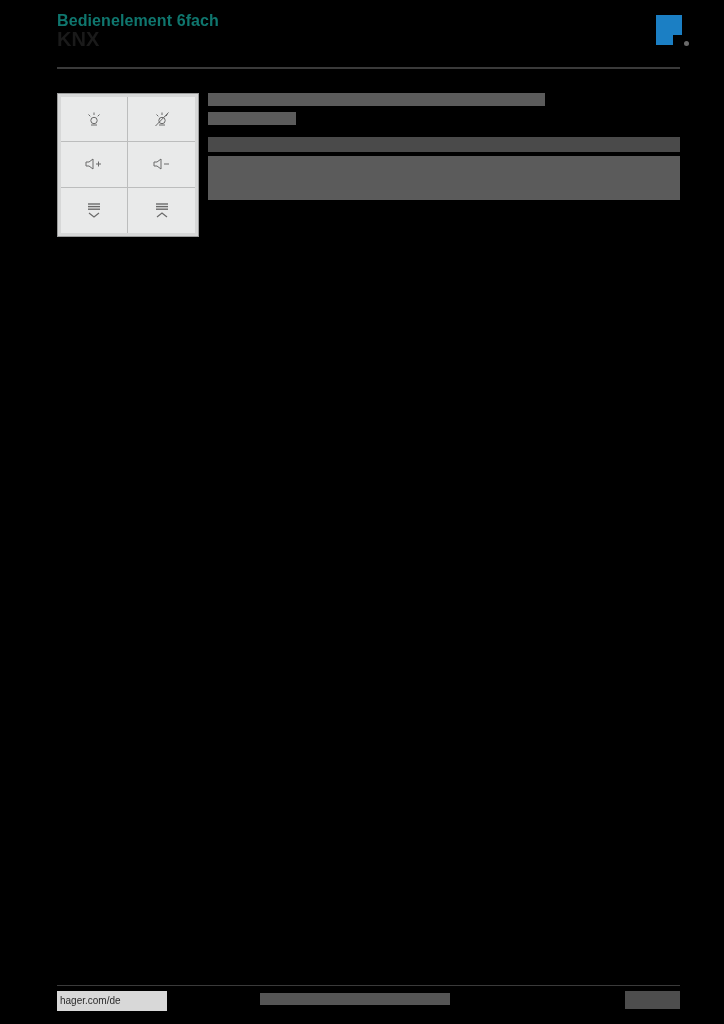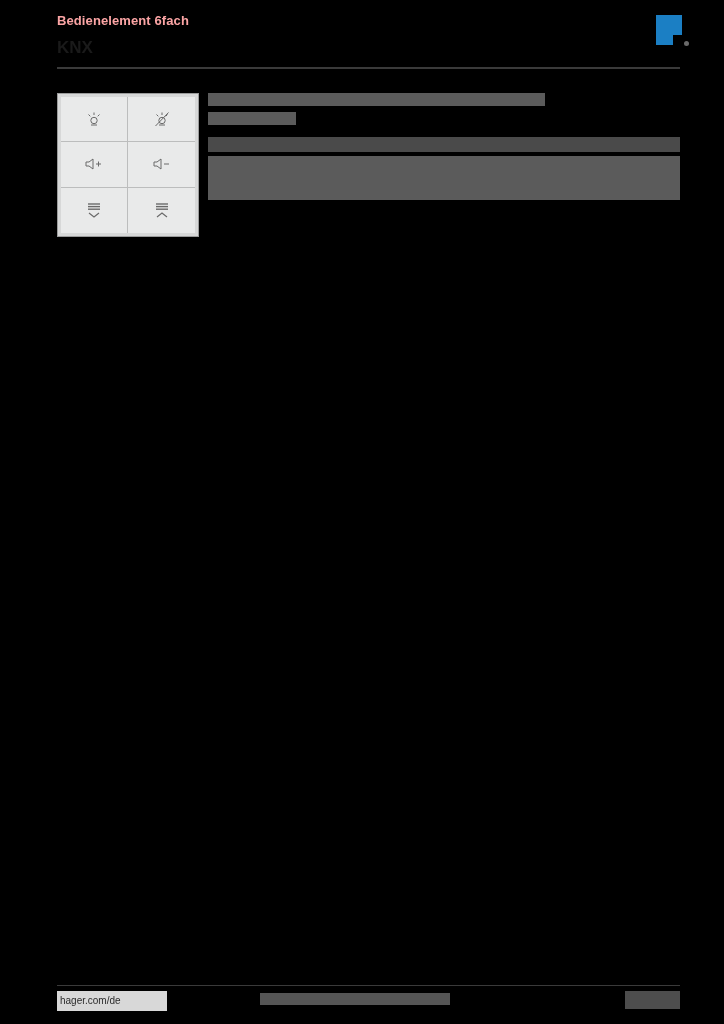--- a/index.html
+++ b/index.html
@@ -22,32 +22,32 @@
   }
 
   
   .header {
     position: absolute;
     left: 57px;
     top: 14px;
     width: 623px;
   }
   .doc-title {
-    font-size: 13px;
+    font-size: 16px;
     font-weight: bold;
-    color: #fca5a5;
+    color: #0f766e;
     line-height: 14px;
     letter-spacing: 0.1px;
   }
   .doc-subtitle {
-    font-size: 17px;
+    font-size: 20px;
     font-weight: bold;
     color: #1a1a1a;
     line-height: 19px;
-    margin-top: 10px;
+    margin-top: 2px;
   }
   .header-rule {
     position: absolute;
     left: 57px;
     top: 67px;
     width: 623px;
     height: 2px;
     background: #3a3a3a;
   }
 

